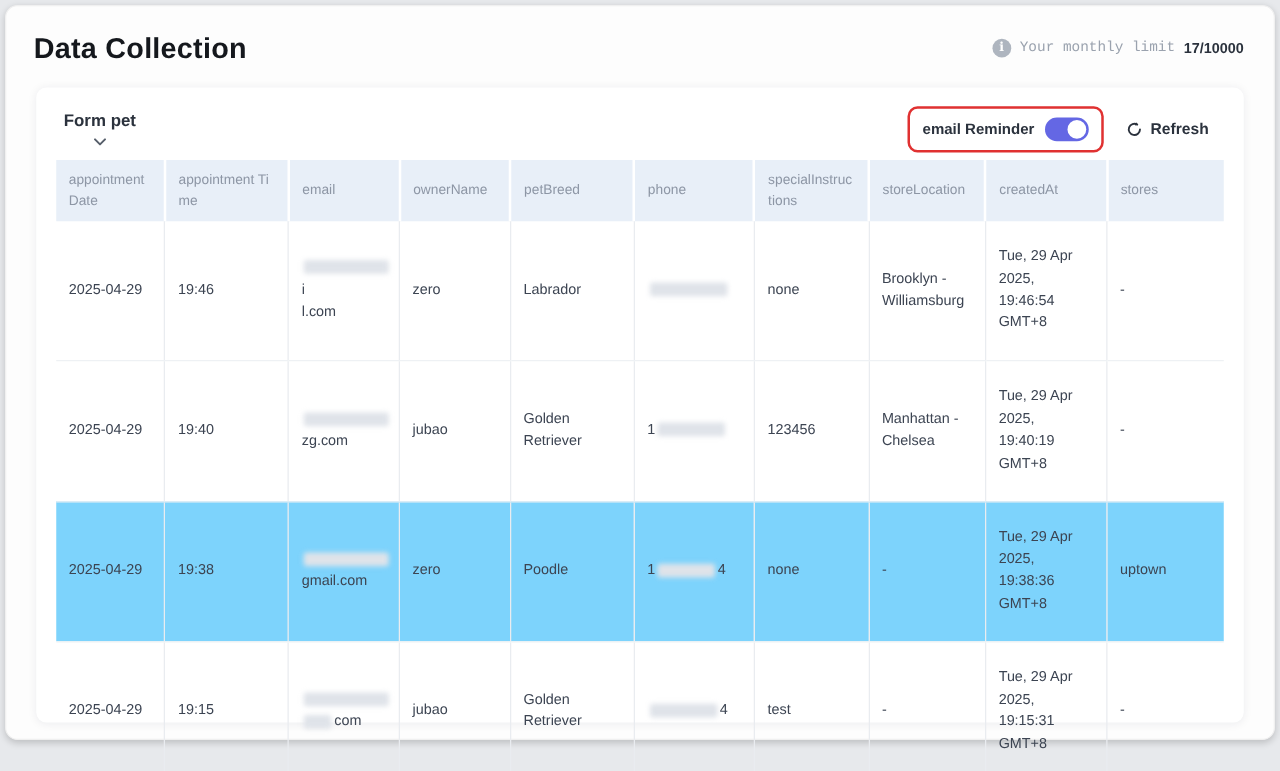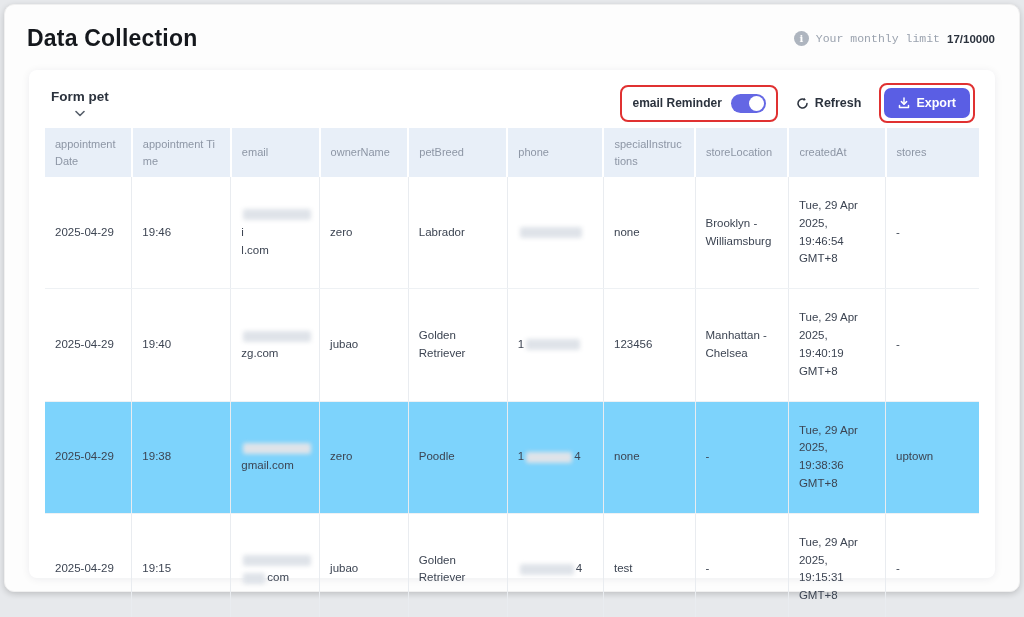--- a/index.html
+++ b/index.html
@@ -93,30 +93,20 @@
             </div>
           </div>
         </div>
         <button class="refresh-button">
           <svg class="icon-svg" width="13" height="13" viewBox="0 0 13 13">
               <path d="M11 6.5 A4.5 4.5 0 1 1 8.8 2.6" fill="none" stroke="#2b323d" stroke-width="1.5" stroke-linecap="round"></path>
               <path d="M8.3 0.8 L9.3 3 L6.9 3.4 Z" fill="#2b323d"></path>
             </svg>
           <span class="refresh-label">Refresh</span>
         </button>
-        <div class="red-annotation export-wrap">
-          <button class="export-button">
-            <svg class="icon-svg" width="12" height="12" viewBox="0 0 12 12">
-                <path d="M6 1 V7" stroke="#fff" stroke-width="1.5" stroke-linecap="round" fill="none"></path>
-                <path d="M3.4 4.6 L6 7.2 L8.6 4.6" stroke="#fff" stroke-width="1.5" stroke-linecap="round" stroke-linejoin="round" fill="none"></path>
-                <path d="M1.5 8.5 V10.5 H10.5 V8.5" stroke="#fff" stroke-width="1.5" stroke-linecap="round" stroke-linejoin="round" fill="none"></path>
-              </svg>
-            <span>Export</span>
-          </button>
-        </div>
       </div>
     </div>
 
     <table>
       <colgroup>
         <col style="width:9.3%">
           <col style="width:10.6%">
           <col style="width:9.5%">
         <col style="width:9.5%">
           <col style="width:10.6%">

